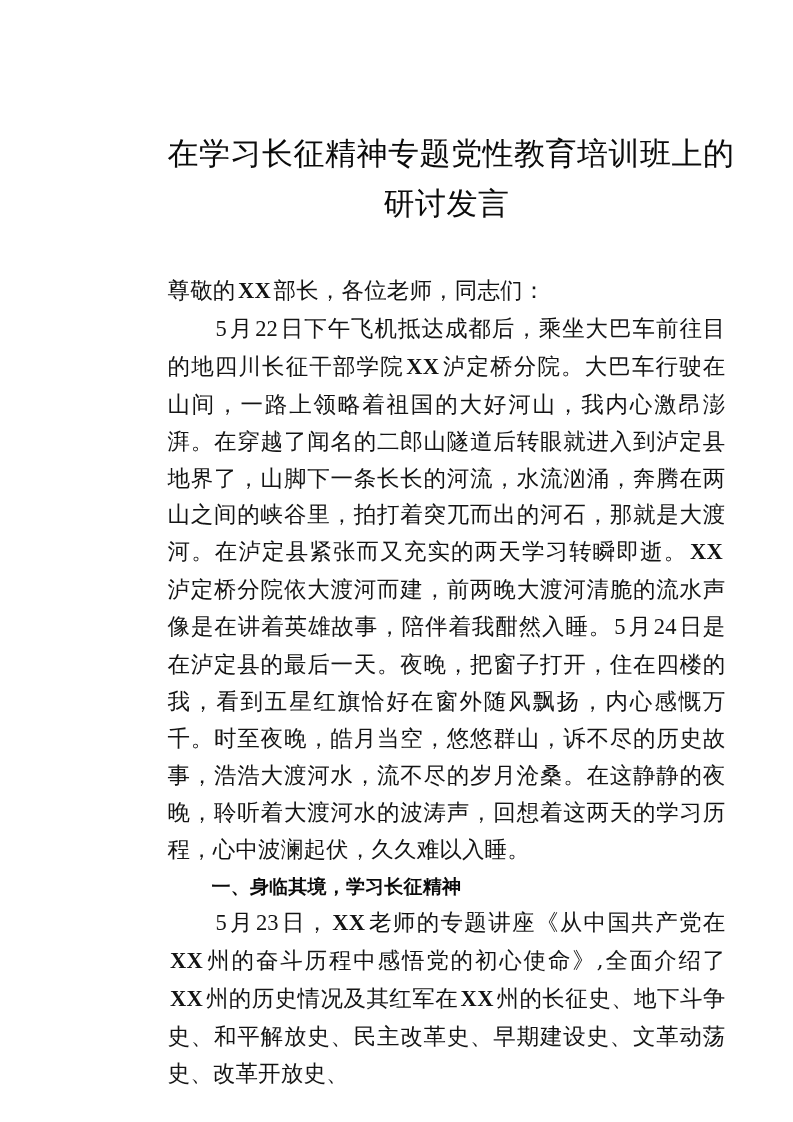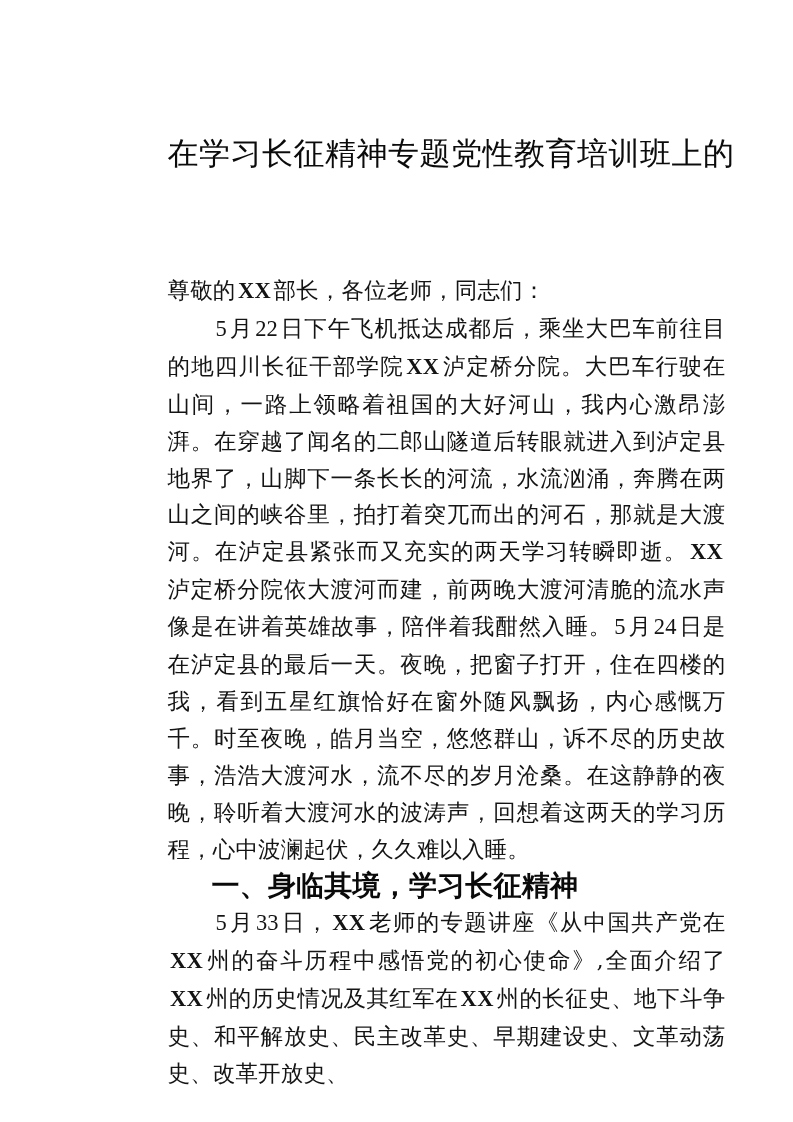--- a/index.html
+++ b/index.html
@@ -62,21 +62,21 @@
   }
 
   
   .para.salutation {
     text-indent: 0;
   }
 
   
   .heading {
     font-family: "DejaVu Sans", "Liberation Sans", sans-serif;
-    font-size: 28px;
+    font-size: 19px;
     line-height: 36.9px;
     font-weight: bold;
     color: #0a0a0a;
     margin: 0;
     text-indent: 44px;
     letter-spacing: 0.2px;
   }
 
   
   .lat {
@@ -92,27 +92,28 @@
     padding: 0 2px;
   }
 </style>
 </head>
 <body>
 
 <div class="page">
 
   <div class="doc-title">
     <span class="tline">在学习长征精神专题党性教育培训班上的</span>
+    <span class="tline">研讨发言</span>
   </div>
 
   <div class="body-block">
 
     <p class="para salutation">尊敬的<span class="lat">XX</span>部长，各位老师，同志们：</p>
 
     <p class="para indent"><span class="num">5</span>月<span class="num">22</span>日下午飞机抵达成都后，乘坐大巴车前往目的地四川长征干部学院<span class="lat">XX</span>泸定桥分院。大巴车行驶在山间，一路上领略着祖国的大好河山，我内心激昂澎湃。在穿越了闻名的二郎山隧道后转眼就进入到泸定县地界了，山脚下一条长长的河流，水流汹涌，奔腾在两山之间的峡谷里，拍打着突兀而出的河石，那就是大渡河。在泸定县紧张而又充实的两天学习转瞬即逝。<span class="lat">XX</span>泸定桥分院依大渡河而建，前两晚大渡河清脆的流水声像是在讲着英雄故事，陪伴着我酣然入睡。<span class="num">5</span>月<span class="num">24</span>日是在泸定县的最后一天。夜晚，把窗子打开，住在四楼的我，看到五星红旗恰好在窗外随风飘扬，内心感慨万千。时至夜晚，皓月当空，悠悠群山，诉不尽的历史故事，浩浩大渡河水，流不尽的岁月沧桑。在这静静的夜晚，聆听着大渡河水的波涛声，回想着这两天的学习历程，心中波澜起伏，久久难以入睡。</p>
 
     <p class="heading">一、身临其境，学习长征精神</p>
 
-    <p class="para indent"><span class="num">5</span>月<span class="num">33</span>日，<span class="lat">XX</span>老师的专题讲座《从中国共产党在<span class="lat">XX</span>州的奋斗历程中感悟党的初心使命》,全面介绍了<span class="lat">XX</span>州的历史情况及其红军在<span class="lat">XX</span>州的长征史、地下斗争史、和平解放史、民主改革史、早期建设史、文革动荡史、改革开放史、</p>
+    <p class="para indent"><span class="num">5</span>月<span class="num">23</span>日，<span class="lat">XX</span>老师的专题讲座《从中国共产党在<span class="lat">XX</span>州的奋斗历程中感悟党的初心使命》,全面介绍了<span class="lat">XX</span>州的历史情况及其红军在<span class="lat">XX</span>州的长征史、地下斗争史、和平解放史、民主改革史、早期建设史、文革动荡史、改革开放史、</p>
 
   </div>
 
 </div>
 
 </body></html>

